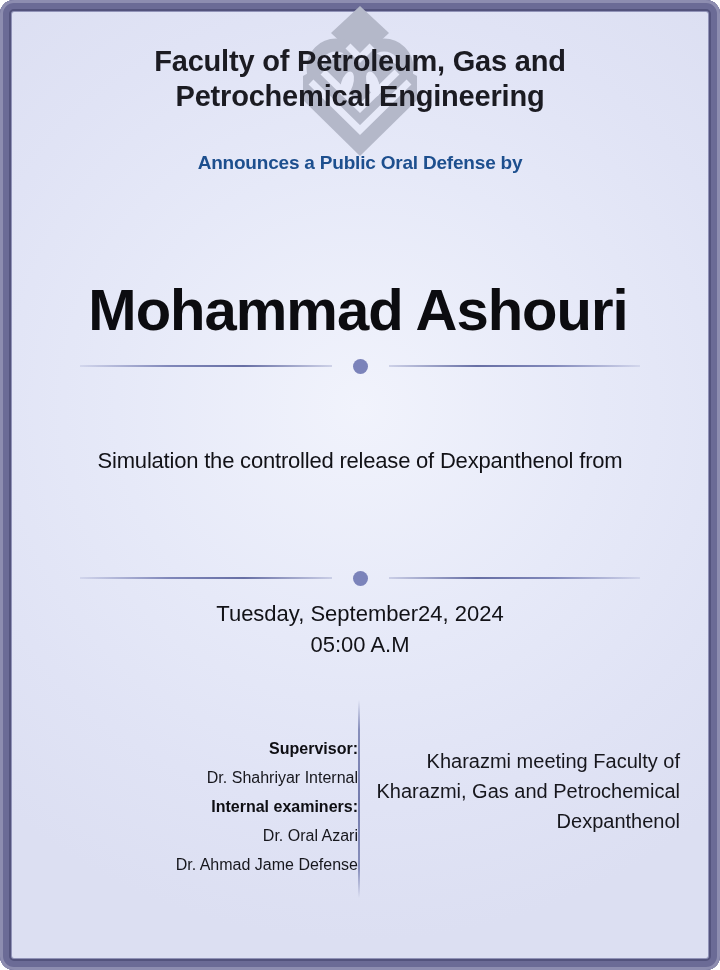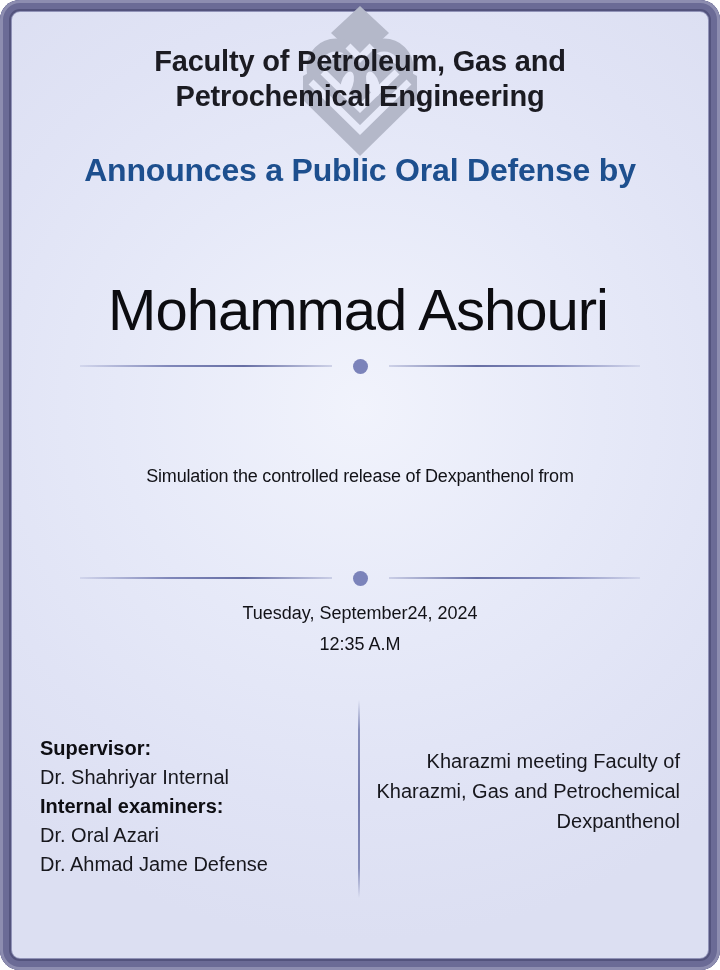--- a/index.html
+++ b/index.html
@@ -8,21 +8,21 @@
     background: #ffffff;
     width: 720px;
     height: 970px;
     font-family: "Liberation Sans", sans-serif;
   }
   .poster {
     position: absolute;
     left: 0; top: 0;
     width: 720px;
     height: 970px;
-    border-radius: 20px;
+    border-radius: 14px;
     box-sizing: border-box;
     background: radial-gradient(ellipse 75% 55% at 50% 42%, #f1f3fc 0%, #e6e9f8 45%, #e0e3f5 75%, #dcdff2 100%);
     box-shadow:
       inset 0 0 0 3px #8d8db0,
       inset 0 0 0 9px #6b6b96,
       inset 0 0 0 11px #53537d,
       inset 0 0 0 12px #9193b8;
     overflow: hidden;
   }
   .emblem {
@@ -43,34 +43,34 @@
     font-weight: 600;
     letter-spacing: -0.2px;
     color: #1b1b22;
     z-index: 1;
   }
   .announcement {
     position: absolute;
     left: 0; right: 0;
     top: 152px;
     text-align: center;
-    font-size: 32px;
+    font-size: 19px;
     font-weight: 600;
     letter-spacing: -0.2px;
     color: #1d4f8e;
     z-index: 1;
   }
   .candidate {
     position: absolute;
     left: 0; right: 4px;
     top: 276px;
     margin: 0;
     text-align: center;
     font-size: 58px;
-    font-weight: 400;
+    font-weight: 700;
     letter-spacing: -1px;
     color: #0c0c10;
     z-index: 1;
   }
   .divider {
     position: absolute;
     left: 80px;
     right: 80px;
     height: 16px;
     display: flex;
@@ -93,52 +93,52 @@
     width: 15px;
     height: 15px;
     border-radius: 50%;
     background: #7b83ba;
     margin: 0 21px;
     flex: 0 0 auto;
   }
   .thesis {
     position: absolute;
     left: 60px; right: 60px;
-    top: 459px;
-    text-align: center;
-    font-size: 18px;
+    top: 444px;
+    text-align: center;
+    font-size: 22px;
     line-height: 34px;
     letter-spacing: -0.2px;
     color: #121217;
     z-index: 1;
   }
   .datetime {
     position: absolute;
     left: 0; right: 0;
     top: 598px;
     text-align: center;
-    font-size: 18px;
+    font-size: 22px;
     line-height: 31px;
     color: #121217;
     z-index: 1;
   }
   .bottom-section {
     position: absolute;
     left: 40px;
     right: 40px;
     top: 700px;
     height: 200px;
     display: flex;
     z-index: 1;
   }
   .committee {
     width: 318px;
     padding-top: 34px;
-    text-align: left;
-    font-size: 20px;
+    text-align: right;
+    font-size: 16px;
     line-height: 29px;
     color: #17171d;
   }
   .committee .label { font-weight: 700; color: #0e0e13; }
   .v-divider {
     width: 2px;
     height: 198px;
     background: linear-gradient(180deg, rgba(125,133,181,0) 0%, rgba(125,133,181,0.9) 15%, rgba(110,118,170,0.95) 50%, rgba(125,133,181,0.9) 85%, rgba(125,133,181,0) 100%);
     flex: 0 0 auto;
   }
@@ -199,21 +199,21 @@
   </div>
 
   <div class="divider divider-2">
     <div class="line left"></div>
     <div class="dot"></div>
     <div class="line right"></div>
   </div>
 
   <div class="datetime">
     <div>Tuesday, September24, 2024</div>
-    <div>12:35 A.M</div>
+    <div>05:00 A.M</div>
   </div>
 
   <div class="bottom-section">
 
     <div class="committee">
       <div class="label">Supervisor:</div>
       <div>Dr. Shahriyar Internal</div>
       <div class="label">Internal examiners:</div>
       <div>Dr. Oral Azari</div>
       <div>Dr. Ahmad Jame Defense</div>

